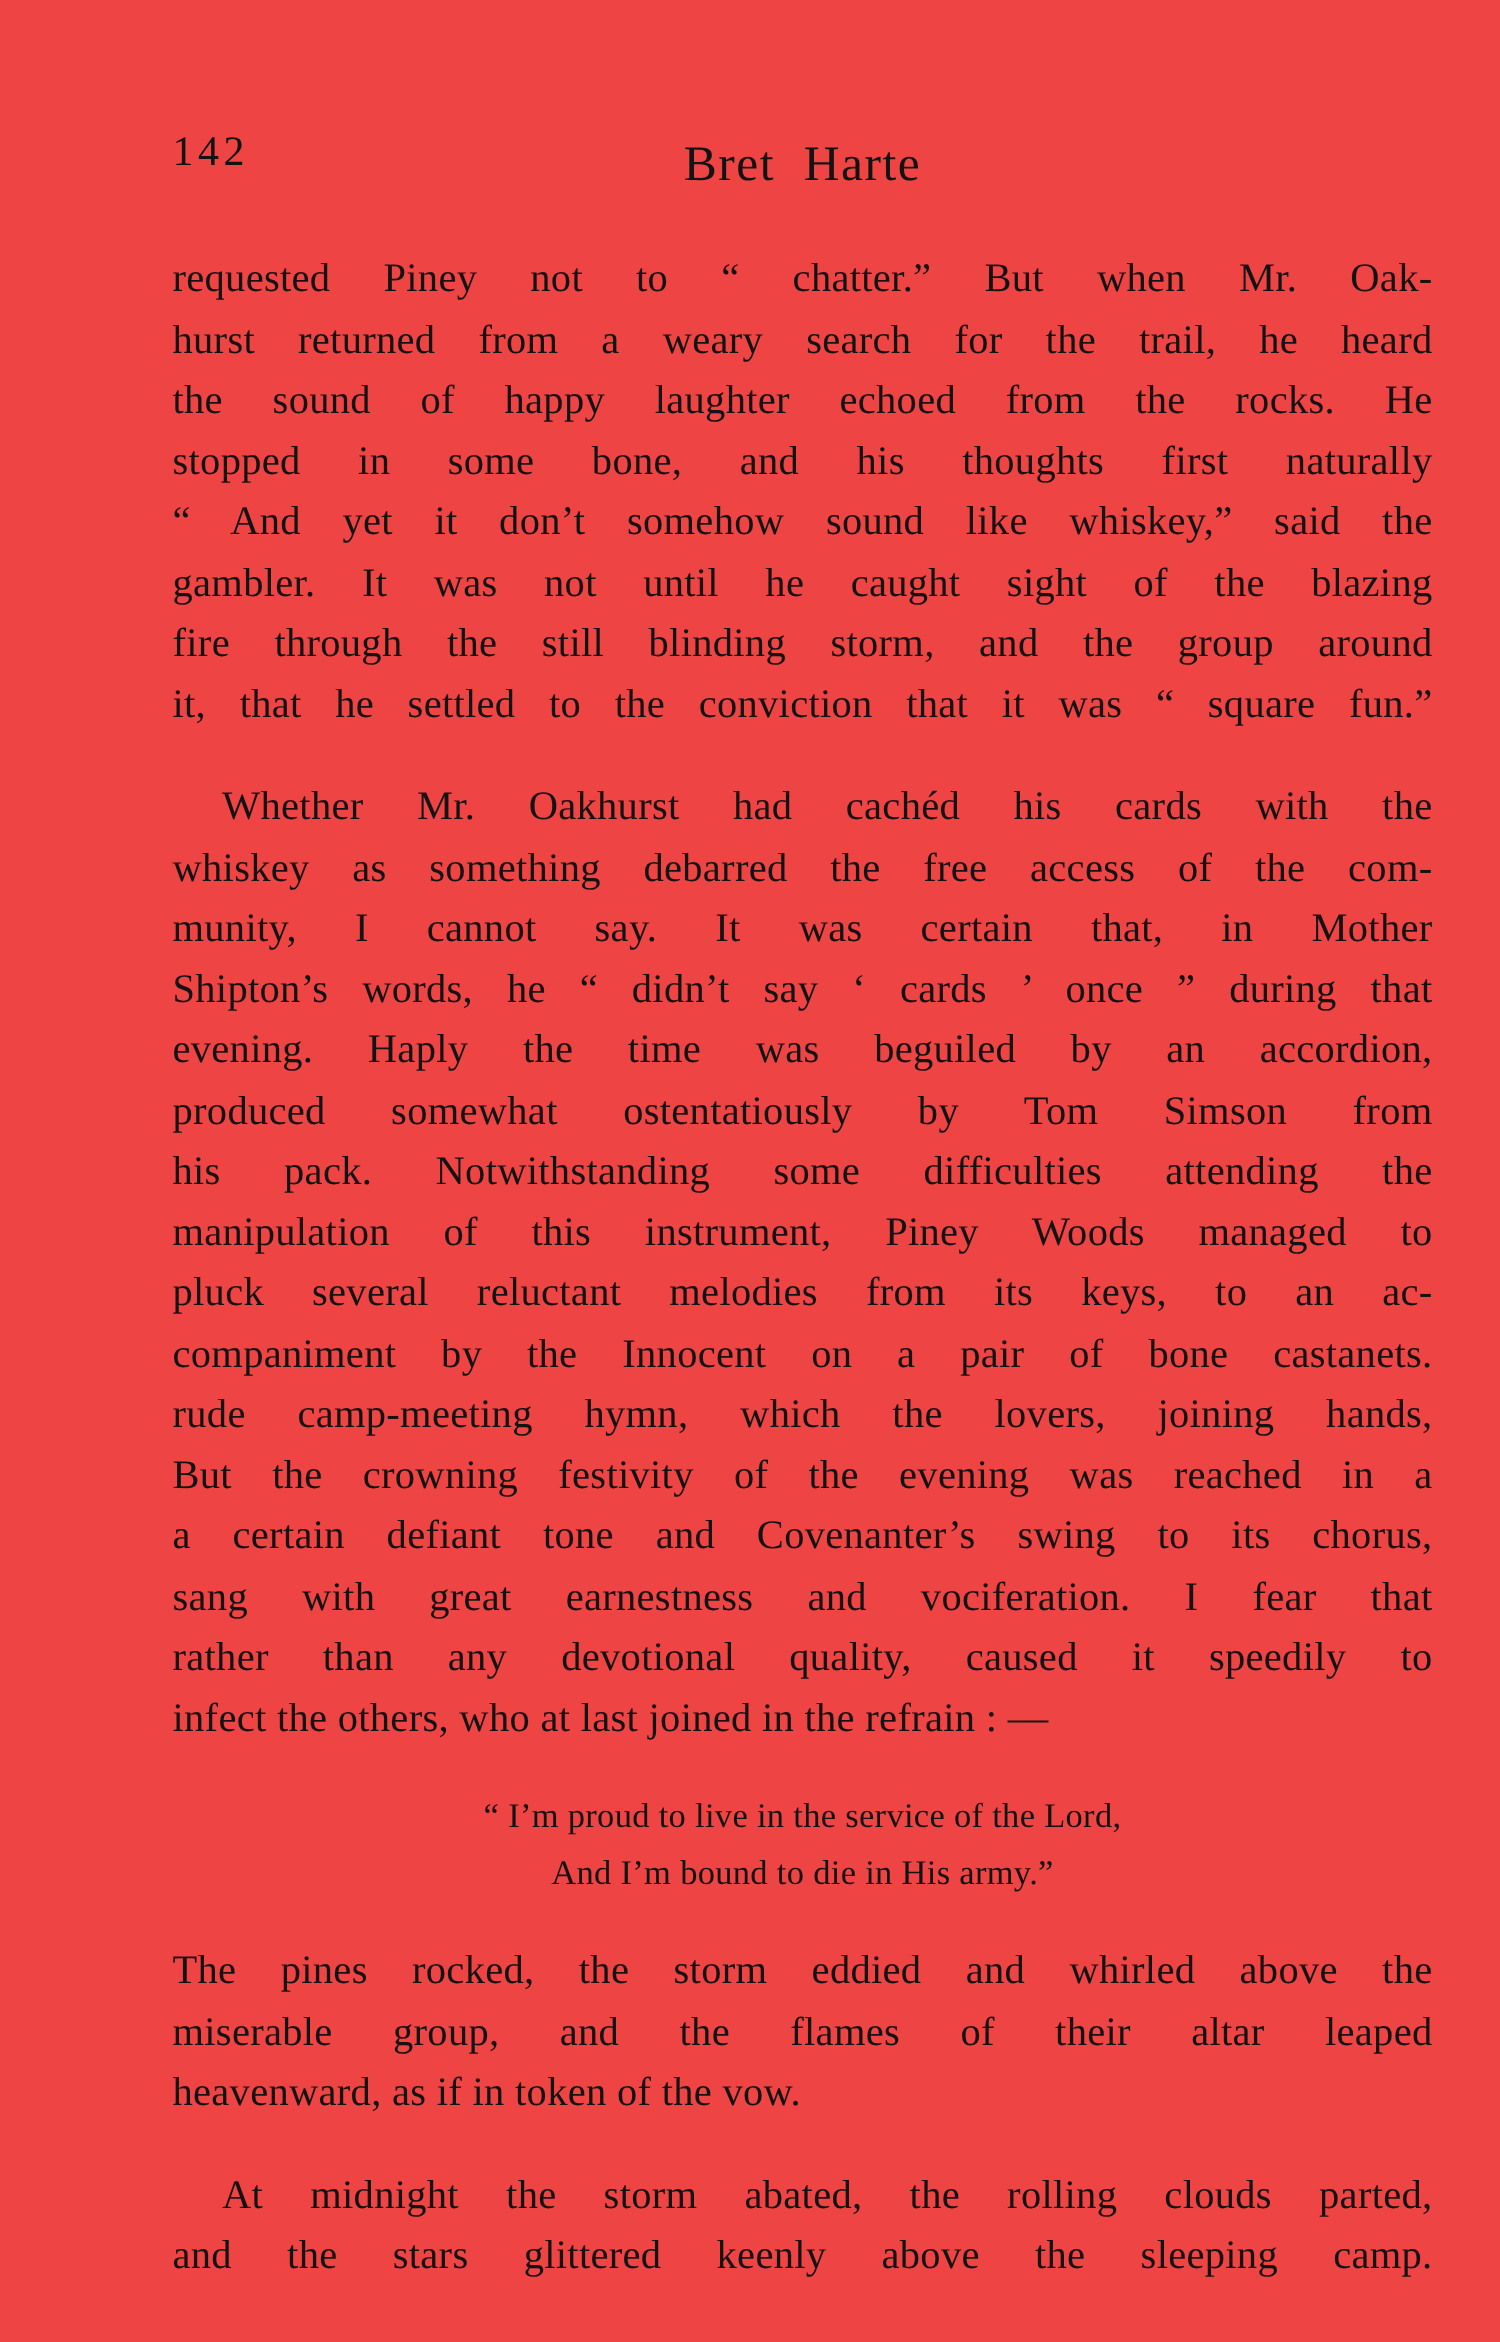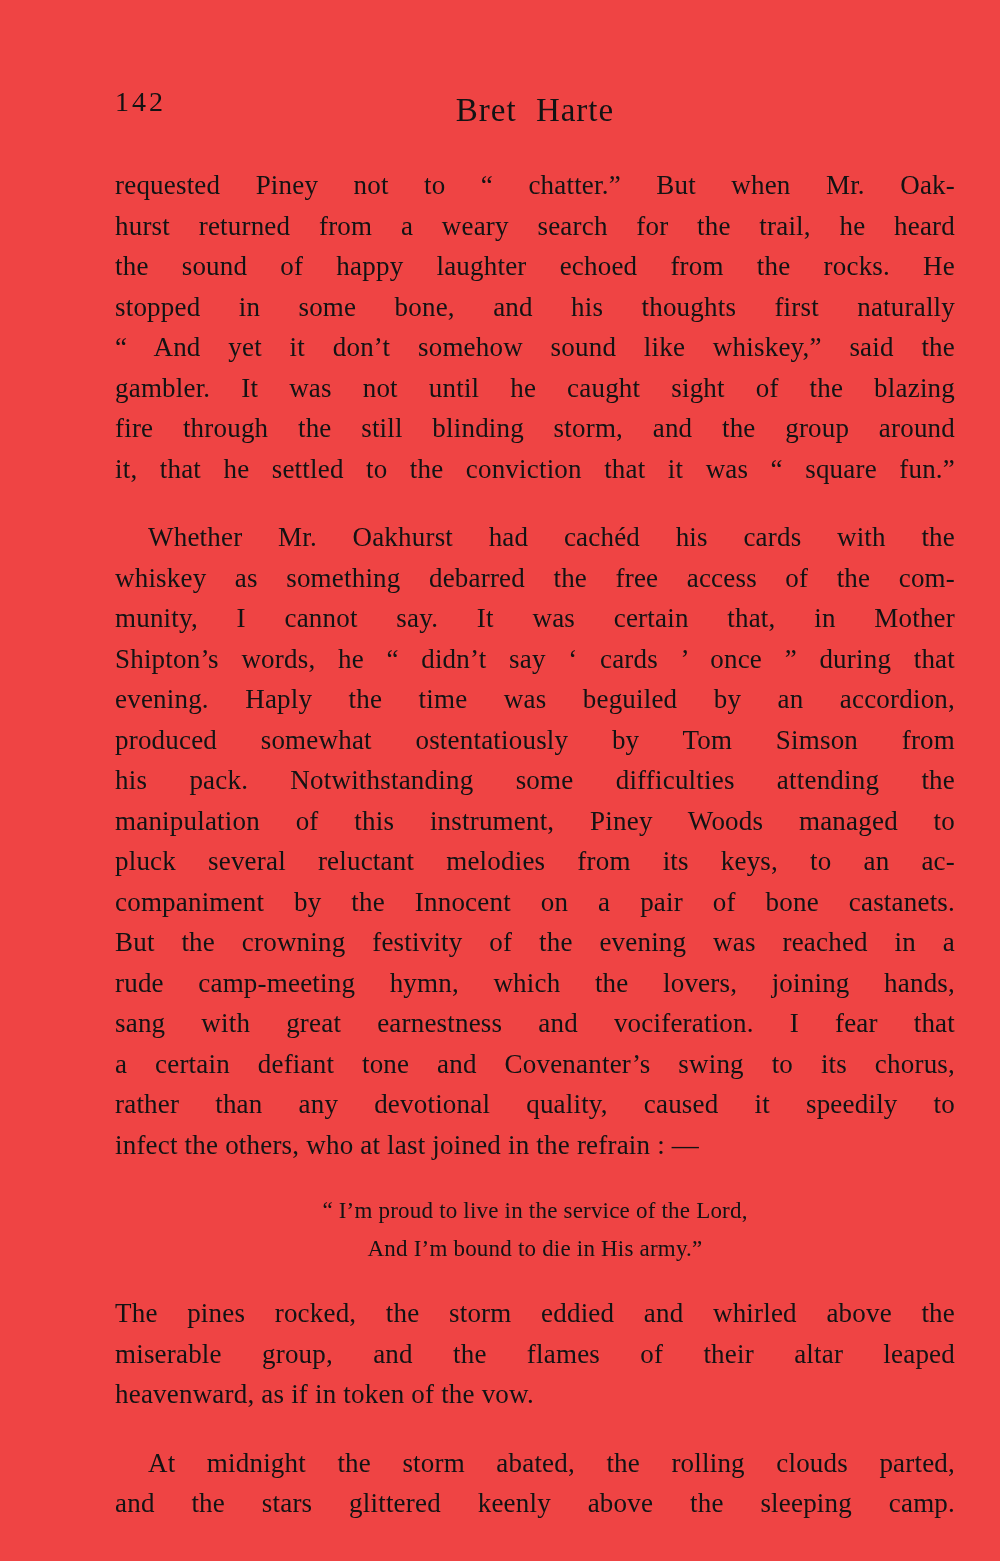--- a/index.html
+++ b/index.html
@@ -98,24 +98,24 @@
     <div class="line justify indent">Whether Mr. Oakhurst had cachéd his cards with the</div>
     <div class="line justify">whiskey as something debarred the free access of the com-</div>
     <div class="line justify">munity, I cannot say. It was certain that, in Mother</div>
     <div class="line justify">Shipton’s words, he “ didn’t say ‘ cards ’ once ” during that</div>
     <div class="line justify">evening. Haply the time was beguiled by an accordion,</div>
     <div class="line justify">produced somewhat ostentatiously by Tom Simson from</div>
     <div class="line justify">his pack. Notwithstanding some difficulties attending the</div>
     <div class="line justify">manipulation of this instrument, Piney Woods managed to</div>
     <div class="line justify">pluck several reluctant melodies from its keys, to an ac-</div>
     <div class="line justify">companiment by the Innocent on a pair of bone castanets.</div>
+    <div class="line justify">rude camp-meeting hymn, which the lovers, joining hands,</div>
     <div class="line justify">But the crowning festivity of the evening was reached in a</div>
-    <div class="line justify">rude camp-meeting hymn, which the lovers, joining hands,</div>
+    <div class="line justify">a certain defiant tone and Covenanter’s swing to its chorus,</div>
     <div class="line justify">sang with great earnestness and vociferation. I fear that</div>
-    <div class="line justify">a certain defiant tone and Covenanter’s swing to its chorus,</div>
     <div class="line justify">rather than any devotional quality, caused it speedily to</div>
     <div class="line">infect the others, who at last joined in the refrain : —</div>
 
     <div class="verse">
       <div class="verse-line">“ I’m proud to live in the service of the Lord,</div>
       <div class="verse-line">And I’m bound to die in His army.”</div>
     </div>
 
     <div class="line justify">The pines rocked, the storm eddied and whirled above the</div>
     <div class="line justify">miserable group, and the flames of their altar leaped</div>

